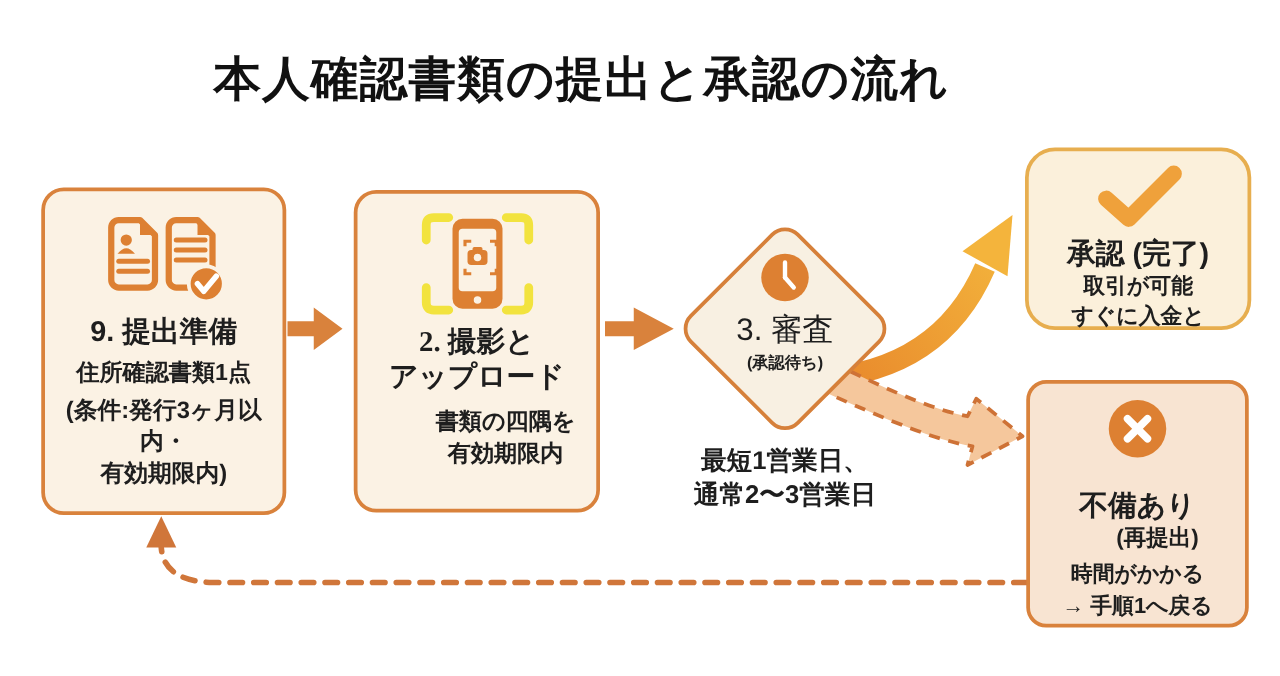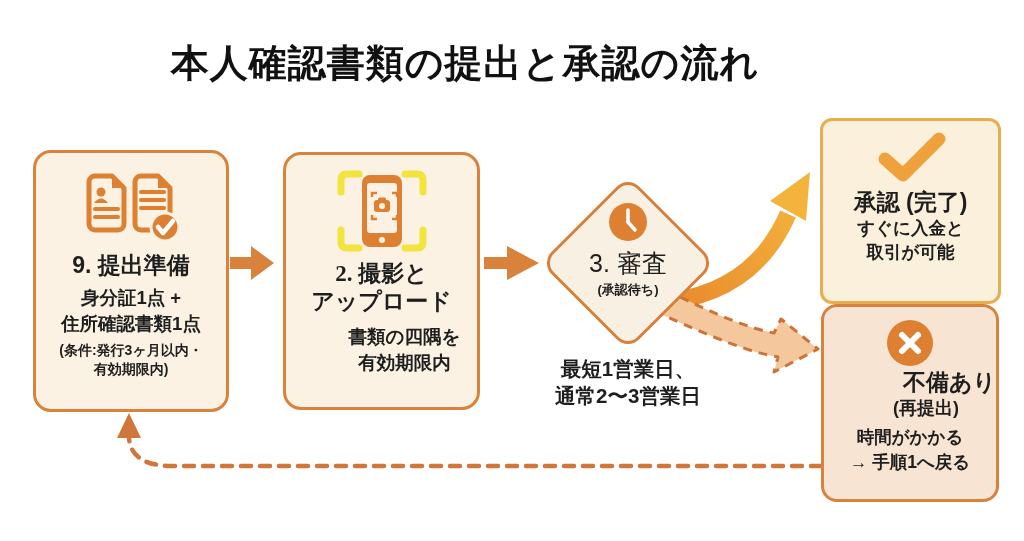--- a/index.html
+++ b/index.html
@@ -11,48 +11,48 @@
     position:absolute;left:0;top:38px;width:930px;text-align:center;
     font-size:38px;font-weight:800;letter-spacing:1px;color:#111111;margin:0;
   }
   .arrows{position:absolute;left:0;top:0;width:1024px;height:541px;z-index:1;}
   .box{
     position:absolute;box-sizing:border-box;text-align:center;z-index:2;
     border:3.5px solid #D9823C;border-radius:18px;background:#FBF2E4;font-weight:bold;
   }
   .box .ttl{font-size:23px;font-weight:800;line-height:1.22;}
   .box .ln{font-size:18.5px;font-weight:800;line-height:1.38;}
-  .box .note{font-size:14px;font-weight:bold;line-height:1.35;margin-top:5px;}
+  .box .note{font-size:19px;font-weight:bold;line-height:1.35;margin-top:5px;}
   .step1{left:33px;top:150px;width:196px;height:262px;padding-top:17px;}
   .step1 .ttl{margin-top:7px;}
   .step1 .ln-wrap{margin-top:6px;}
   .step2{left:283px;top:152px;width:197px;height:258px;padding-top:11px;}
   .step2 .ttl{margin-top:4px;font-family:Liberation Serif, serif;}
   .step2 .ln-wrap{margin-top:8px;padding-left:46px;}
   .diamond-shape{
     position:absolute;left:566px;top:201px;width:124px;height:124px;z-index:2;
     background:#F8F0E2;border:3.5px solid #D6803A;border-radius:16px;
     transform:rotate(45deg);box-sizing:border-box;
   }
   .diamond-content{
     position:absolute;left:528px;top:202px;width:200px;z-index:3;text-align:center;
   }
   .diamond-content .ttl{font-size:25px;font-weight:400;margin-top:5px;}
   .diamond-content .sub{font-size:13px;font-weight:800;margin-top:1px;}
   .caption{
     position:absolute;left:508px;top:356px;width:240px;z-index:2;text-align:center;
     font-size:20.5px;font-weight:800;line-height:1.3;
   }
-  .approved{left:820px;top:118px;width:181px;height:186px;padding-top:11px;
-    border-color:#E7AE4F;background:#FBF0DB;border-radius:12px;}
+  .approved{left:820px;top:118px;width:181px;height:146px;padding-top:11px;
+    border-color:#E7AE4F;background:#FBF0DB;border-radius:24px;}
   .approved .ttl{margin-top:6px;}
   .approved .ln{font-size:17.5px;}
   .rejected{left:821px;top:304px;width:178px;height:198px;padding-top:11px;
     background:#F8E4D2;border-radius:16px;}
-  .rejected .ttl{margin-top:0;text-align:right;}
+  .rejected .ttl{margin-top:22px;}
   .rejected .sub{font-size:18px;font-weight:800;margin-top:0px;padding-left:32px;}
   .rejected .ln{font-size:17.5px;margin-top:6px;line-height:1.35;}
   .rejected .ln2{font-size:17.5px;}
   .icon-row{display:flex;justify-content:center;}
 </style>
 </head>
 <body>
 
 <div class="stage">
 
@@ -96,21 +96,20 @@
         <path d="M79 6 l12 12 h-12 z" fill="#DD8032"></path>
         <line x1="62" y1="22" x2="85" y2="22" stroke="#DD8032" stroke-width="4" stroke-linecap="round"></line>
         <line x1="62" y1="30" x2="85" y2="30" stroke="#DD8032" stroke-width="4" stroke-linecap="round"></line>
         <line x1="62" y1="38" x2="85" y2="38" stroke="#DD8032" stroke-width="4" stroke-linecap="round"></line>
         <circle cx="86" cy="57" r="14" fill="#DD8032" stroke="#FBF2E4" stroke-width="3"></circle>
         <polyline points="79,57 84,63 94,51" fill="none" stroke="#FFFFFF" stroke-width="4.5" stroke-linecap="round" stroke-linejoin="round"></polyline>
       </svg>
     </div>
     <div class="ttl">9. 提出準備</div>
     <div class="ln-wrap">
-      <div class="ln">身分証1点 +</div>
       <div class="ln">住所確認書類1点</div>
     </div>
     <div class="note">
       <div>(条件:発行3ヶ月以内・</div>
       <div>有効期限内)</div>
     </div>
   </div>
 
   <div class="box step2">
     <div class="icon-row">
@@ -155,22 +154,22 @@
     <div>通常2〜3営業日</div>
   </div>
 
   <div class="box approved">
     <div class="icon-row">
       <svg width="80" height="50" viewBox="0 0 80 50">
         <polyline points="14,27 32,43 68,7" fill="none" stroke="#EFA13B" stroke-width="13" stroke-linecap="round" stroke-linejoin="round"></polyline>
       </svg>
     </div>
     <div class="ttl">承認 (完了)</div>
+    <div class="ln">取引が可能</div>
     <div class="ln">すぐに入金と</div>
-    <div class="ln">取引が可能</div>
   </div>
 
   <div class="box rejected">
     <div class="icon-row">
       <svg width="50" height="50" viewBox="0 0 50 50">
         <circle cx="25" cy="25" r="23" fill="#DD8032"></circle>
         <line x1="17" y1="17" x2="33" y2="33" stroke="#FFFFFF" stroke-width="6" stroke-linecap="round"></line>
         <line x1="33" y1="17" x2="17" y2="33" stroke="#FFFFFF" stroke-width="6" stroke-linecap="round"></line>
       </svg>
     </div>

